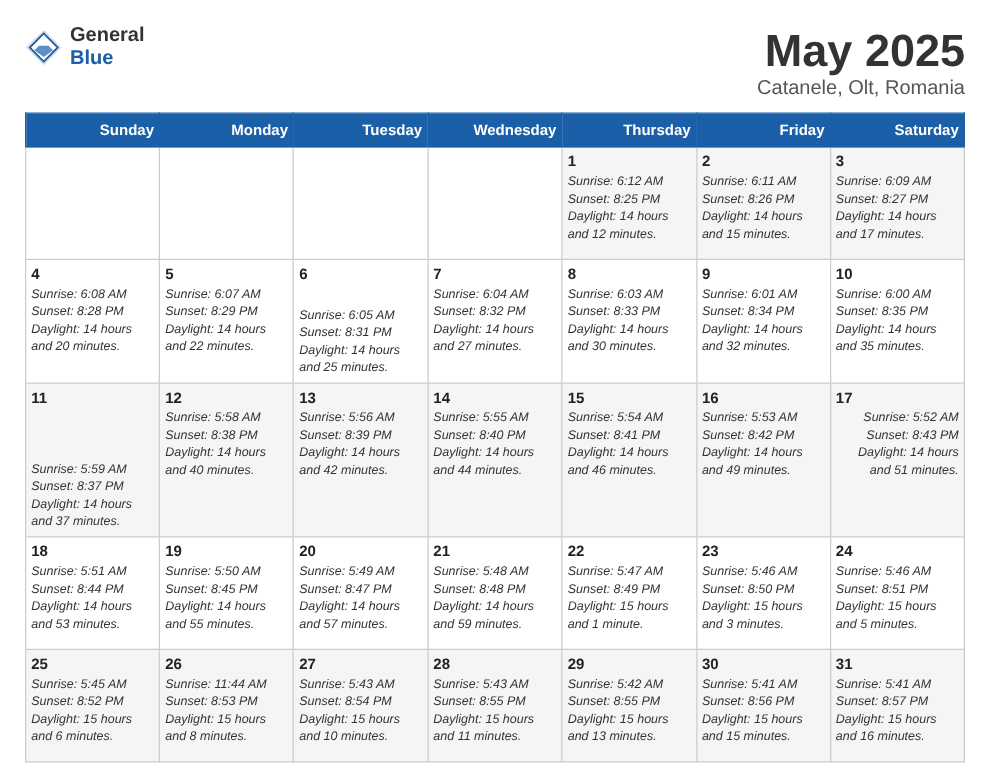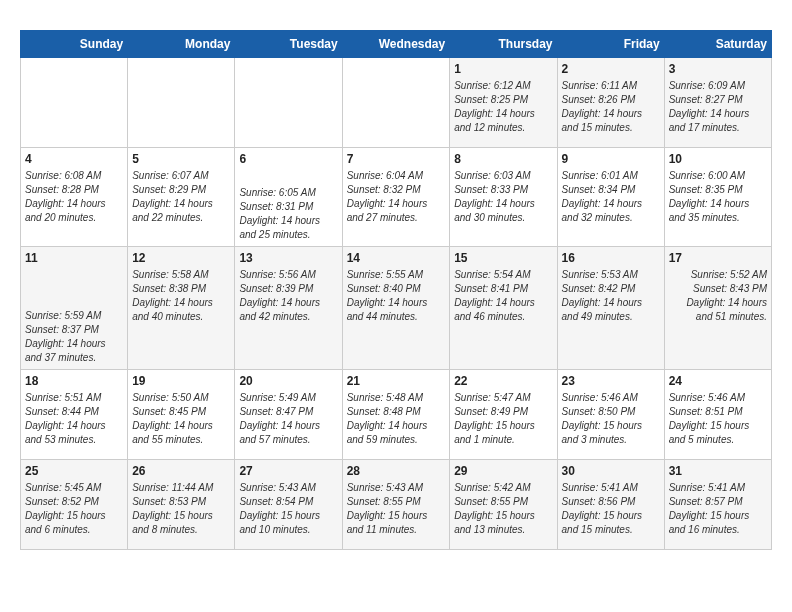--- a/index.html
+++ b/index.html
@@ -90,20 +90,35 @@
       font-style: italic;
     }
     .empty-cell {
       background: #fff !important;
     }
   </style>
 </head>
 <body>
 
 <div class="header">
+  <div class="logo">
+    <svg class="logo-icon" viewBox="0 0 40 40">
+      <polygon points="20,5 35,20 20,35 5,20" fill="none" stroke="#1a5fa8" stroke-width="2"></polygon>
+      <polygon points="20,2 38,20 20,38 2,20" fill="none" stroke="#1a5fa8" stroke-width="1" opacity="0.4"></polygon>
+      <path d="M 15 18 L 25 18 L 30 23 L 20 30 L 10 23 Z" fill="#1a5fa8" opacity="0.7"></path>
+    </svg>
+    <div class="logo-text">
+      <span class="logo-general">General</span>
+      <span class="logo-blue">Blue</span>
+    </div>
+  </div>
+  <div class="title-section">
+    <div class="month-title">May 2025</div>
+    <div class="location">Catanele, Olt, Romania</div>
+  </div>
 </div>
 
 <table>
   <thead>
     <tr>
       <th>Sunday</th>
       <th>Monday</th>
       <th>Tuesday</th>
       <th>Wednesday</th>
       <th>Thursday</th>

